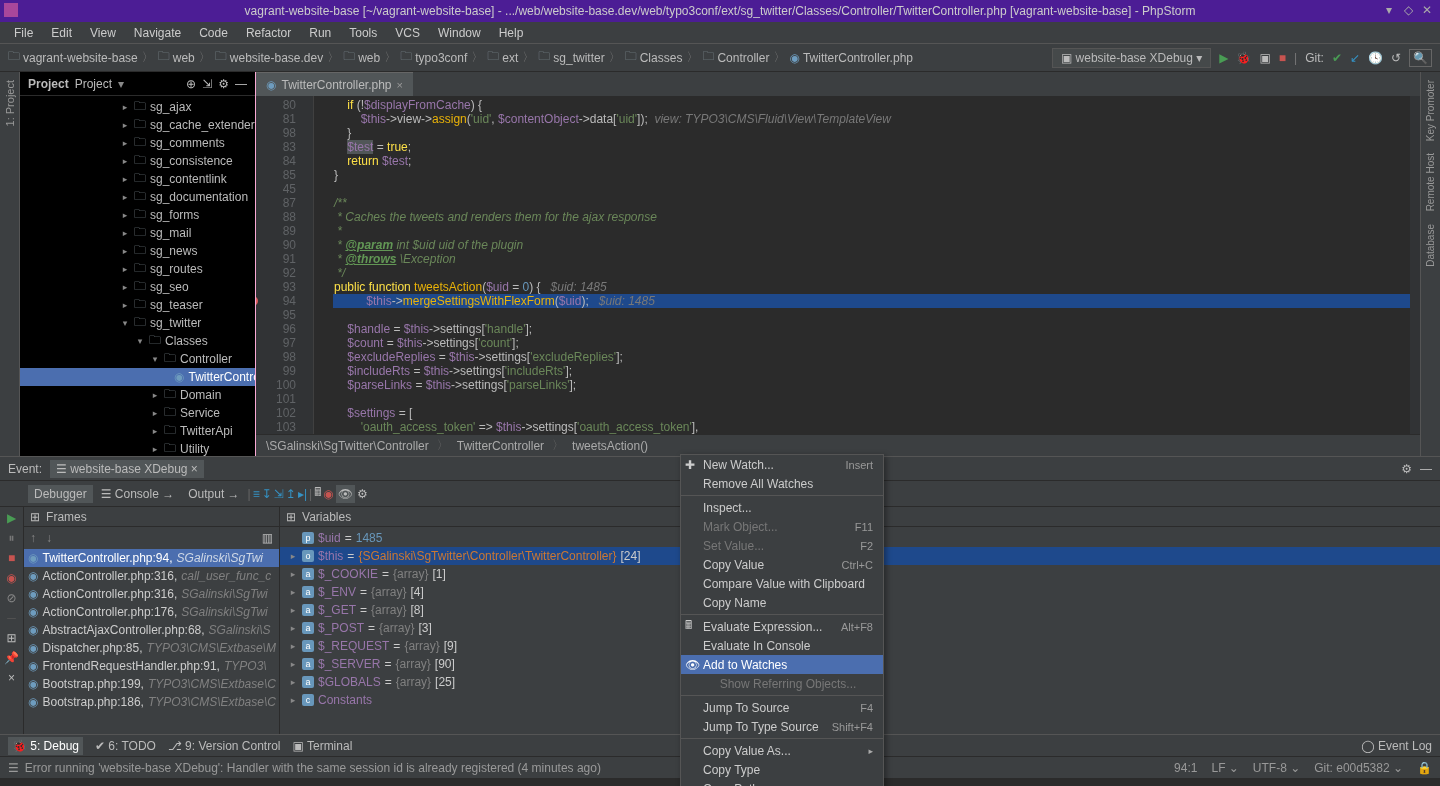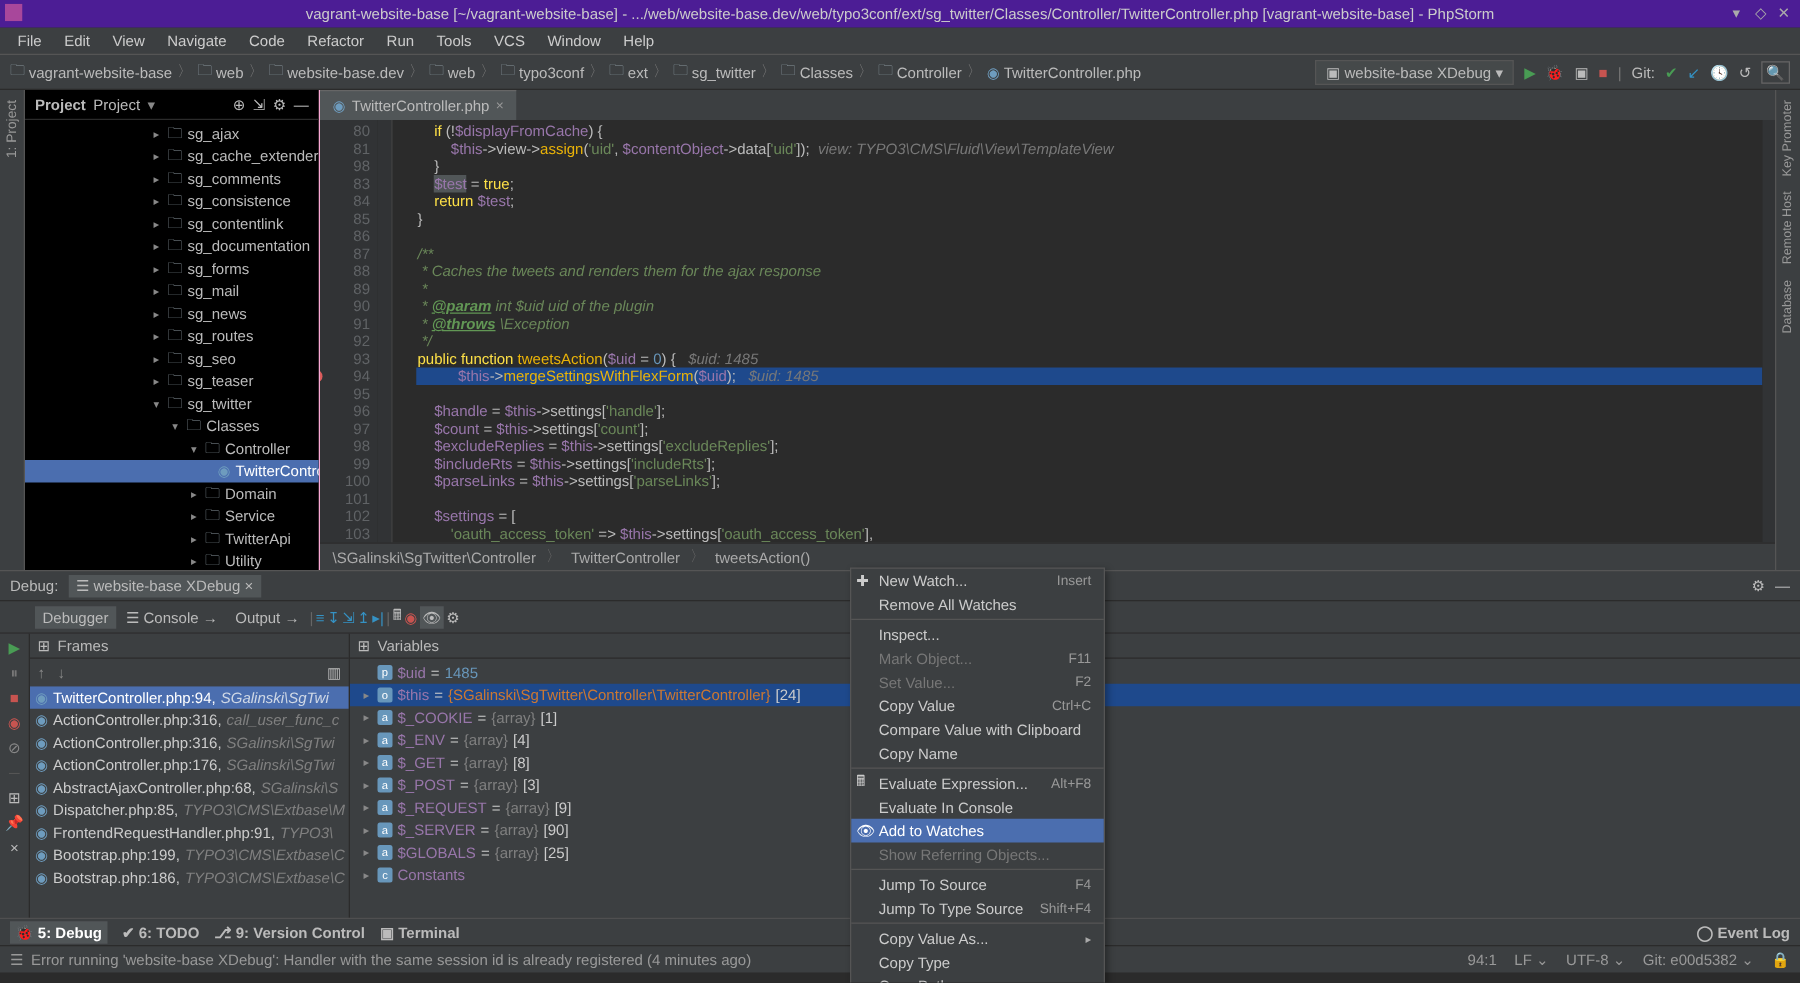--- a/index.html
+++ b/index.html
@@ -67,26 +67,26 @@
 .vars-hdr { height: 20px; display: flex; align-items: center; padding: 0 6px; gap: 6px; border-bottom: 1px solid #2b2b2b; }
 .vars-list { flex: 1; padding: 2px 0; }
 .var-item { height: 18px; display: flex; align-items: center; gap: 4px; padding-left: 8px; color: #ccc; }
 .var-item.sel { background: #1e498c; }
 .var-item .vn { color: #9876aa; }
 .var-item .vt { color: #808080; }
 .var-item .vv { color: #6897bb; }
 .var-item .vo { color: #cc7832; text-align: right; }
 .context-menu { position: absolute; left: 680px; top: 454px; width: 204px; background: #3c3f41; border: 1px solid #555; box-shadow: 2px 2px 6px rgba(0,0,0,0.4); z-index: 100; }
 .ctx-item { height: 19px; display: flex; align-items: center; padding: 0 10px 0 22px; color: #ccc; position: relative; }
-.ctx-item.disabled { color: #777; }
+.ctx-item.disabled { color: #777; justify-content: center; }
 .ctx-item.sel { background: #4b6eaf; color: #fff; }
 .ctx-item .sc { margin-left: auto; color: #999; font-size: 11px; }
 .ctx-sep { height: 1px; background: #555; margin: 2px 0; }
 .ctx-item .submenu-arrow { margin-left: auto; color: #aaa; font-size: 9px; }
-.bottom-bar { height: 22px; background: #3c3f41; border-top: 1px solid #555; display: flex; align-items: center; padding: 0 8px; gap: 12px; font-weight: bold; }
+.bottom-bar { height: 22px; background: #3c3f41; border-top: 1px solid #555; display: flex; align-items: center; padding: 0 8px; gap: 12px; }
 .bottom-bar .btn { display: flex; align-items: center; gap: 4px; color: #bbb; }
 .bottom-bar .active { color: #fff; background: #515658; padding: 2px 4px; }
 .status-bar { height: 22px; background: #3c3f41; border-top: 1px solid #2b2b2b; display: flex; align-items: center; padding: 0 8px; color: #999; }
 .status-bar .right { margin-left: auto; display: flex; gap: 14px; align-items: center; }
 svg { display: block; }
 </style>
 </head>
 <body>
 
 <div class="titlebar">
@@ -204,21 +204,21 @@
       </div>
     </div>
     <div class="editor-body">
       <div class="gutter" id="gutter">
           <div>80</div>
           <div>81</div>
           <div>98</div>
           <div>83</div>
           <div>84</div>
           <div>85</div>
-          <div>86</div>
+          <div>45</div>
           <div>87</div>
           <div>88</div>
           <div>89</div>
           <div>90</div>
           <div>91</div>
           <div>92</div>
           <div>93</div>
           <div class="bp">94</div>
           <div>95</div>
           <div>96</div>
@@ -245,21 +245,21 @@
 
   <div class="right-rail">
     <span class="vert-text" style="font-size:10px;">Key Promoter</span>
     <span class="vert-text" style="font-size:10px;">Remote Host</span>
     <span class="vert-text" style="font-size:10px;">Database</span>
   </div>
 </div>
 
 <div class="debug-panel">
   <div class="debug-title">
-    <span>Debug:</span>
+    <span>Event:</span>
     <span style="background:#515658;padding:2px 6px;">☰ <span>website-base XDebug</span> ×</span>
     <span style="flex:1"></span>
     <span>⚙</span>
     <span>—</span>
   </div>
   <div class="debug-tabs">
     <span style="width:22px"></span>
     <button class="dbg-btn active">Debugger</button>
     <button class="dbg-btn">☰ <span>Console</span> →</button>
     <button class="dbg-btn"><span>Output</span> →</button>

